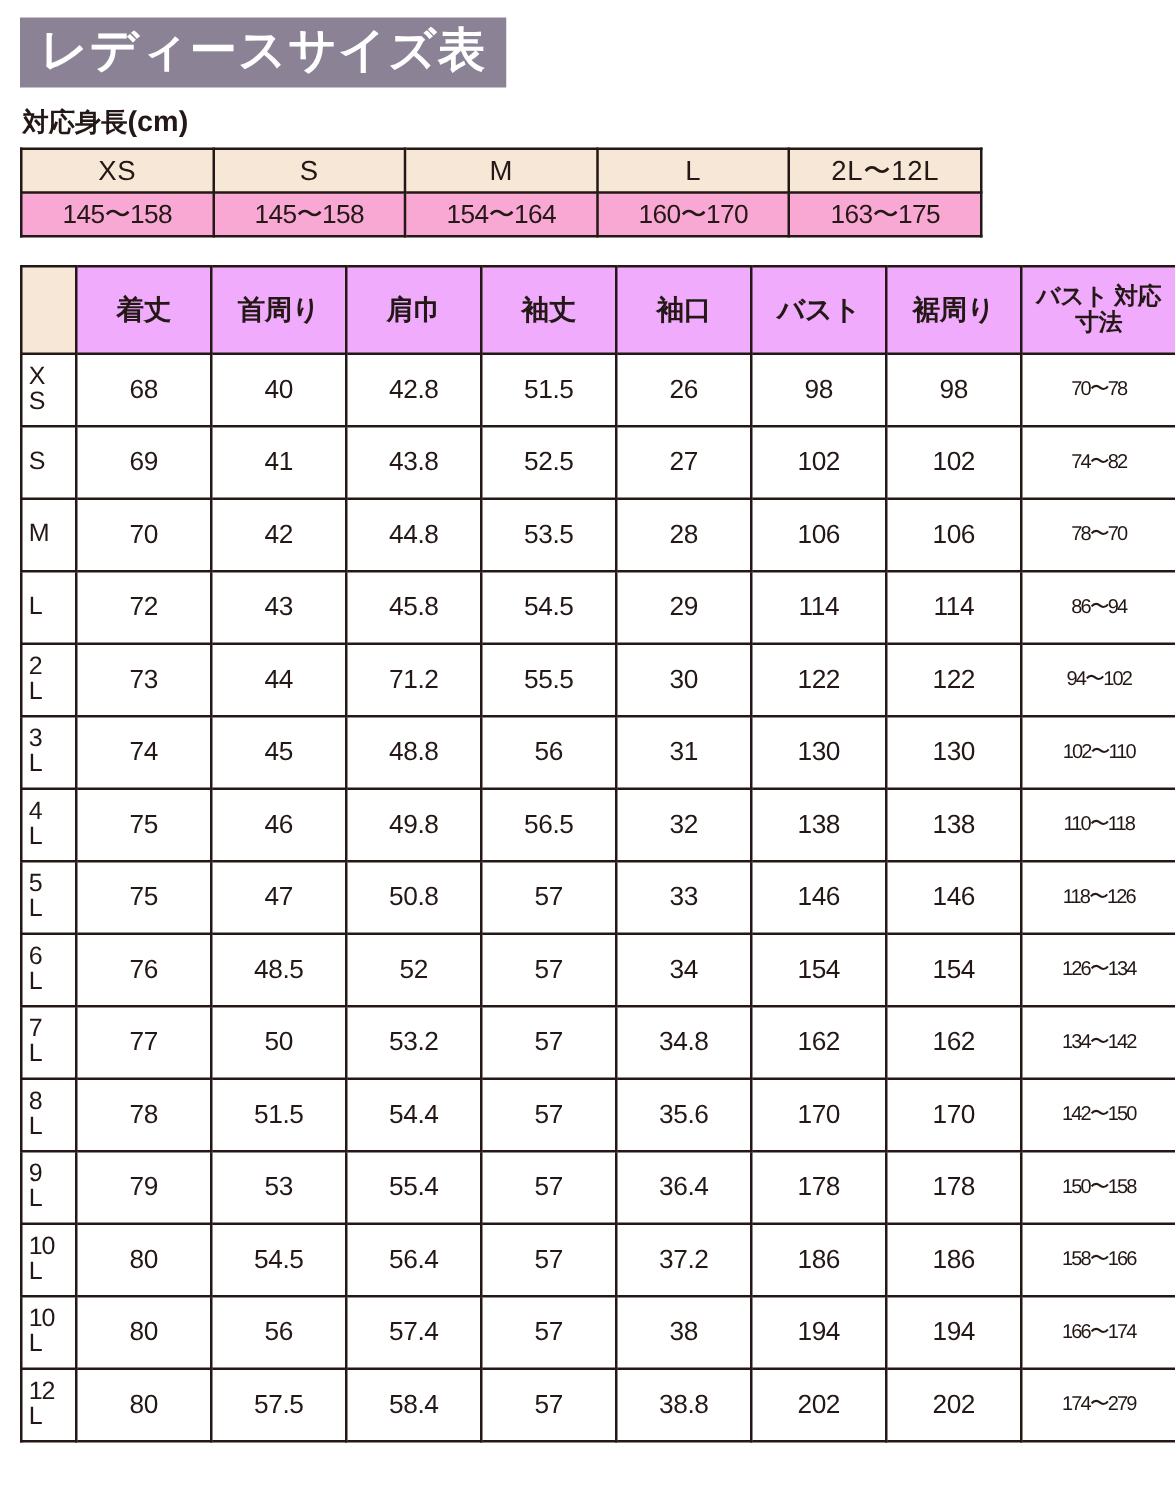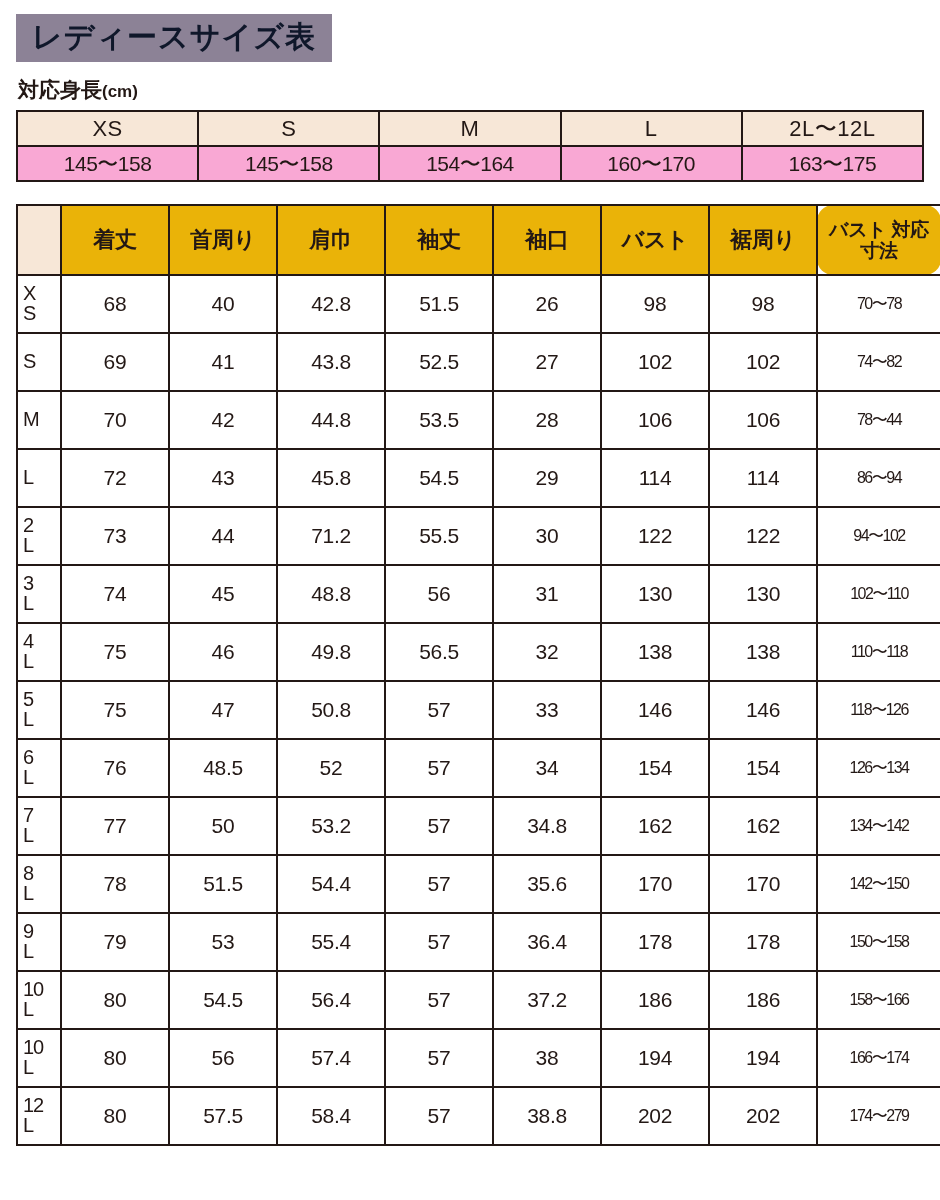--- a/index.html
+++ b/index.html
@@ -18,45 +18,45 @@
     position: relative;
     width: 940px;
     height: 1200px;
     box-sizing: border-box;
     padding: 14px 16px 0 16px;
   }
   
   .title-banner {
     display: inline-block;
     background: #8c8296;
-    color: #0f172a;
-    font-size: 30px;
+    color: #ffffff;
+    font-size: 38px;
     font-weight: bold;
     letter-spacing: 1px;
     padding: 8px 16px 10px 16px;
     line-height: 1;
   }
   
   .sub-heading {
     margin: 14px 0 6px 2px;
     font-size: 21px;
     font-weight: bold;
     letter-spacing: 0px;
   }
   .sub-heading .unit {
-    font-size: 17px;
+    font-size: 23px;
     font-weight: bold;
   }
   
   table {
     border-collapse: collapse;
     table-layout: fixed;
   }
   .height-table {
-    width: 908px;
+    width: 770px;
     margin: 0 0 0 0;
   }
   .height-table td {
     border: 2px solid #231815;
     text-align: center;
     font-size: 21px;
     height: 31px;
     line-height: 1;
     letter-spacing: 0.5px;
   }
@@ -81,33 +81,32 @@
   .size-table th, .size-table td {
     border: 2px solid #231815;
     font-weight: normal;
     font-size: 21px;
     text-align: center;
     line-height: 1.05;
     background: #ffffff;
     letter-spacing: -0.3px;
   }
   .size-table thead th {
-    background: #eab308;
+    background: #f0abfc;
     height: 68px;
     font-size: 22px;
     font-weight: bold;
     padding: 0 2px;
   }
   .size-table thead th.corner {
     background: #f7e7d7;
   }
   .size-table thead th.two-line {
     font-size: 19px;
     line-height: 1.12;
-    border-radius: 16px;
   }
   .size-table tbody td {
     height: 56px;
     padding: 0 2px;
   }
   .size-table tbody td.rowhead {
     text-align: left;
     padding-left: 5px;
     font-size: 20px;
     line-height: 0.98;
@@ -207,21 +206,21 @@
         </tr>
         <tr>
           <td class="rowhead">M</td>
           <td>70</td>
           <td>42</td>
           <td>44.8</td>
           <td>53.5</td>
           <td>28</td>
           <td>106</td>
           <td>106</td>
-          <td class="bust-range">78〜44</td>
+          <td class="bust-range">78〜70</td>
         </tr>
         <tr>
           <td class="rowhead">L</td>
           <td>72</td>
           <td>43</td>
           <td>45.8</td>
           <td>54.5</td>
           <td>29</td>
           <td>114</td>
           <td>114</td>

